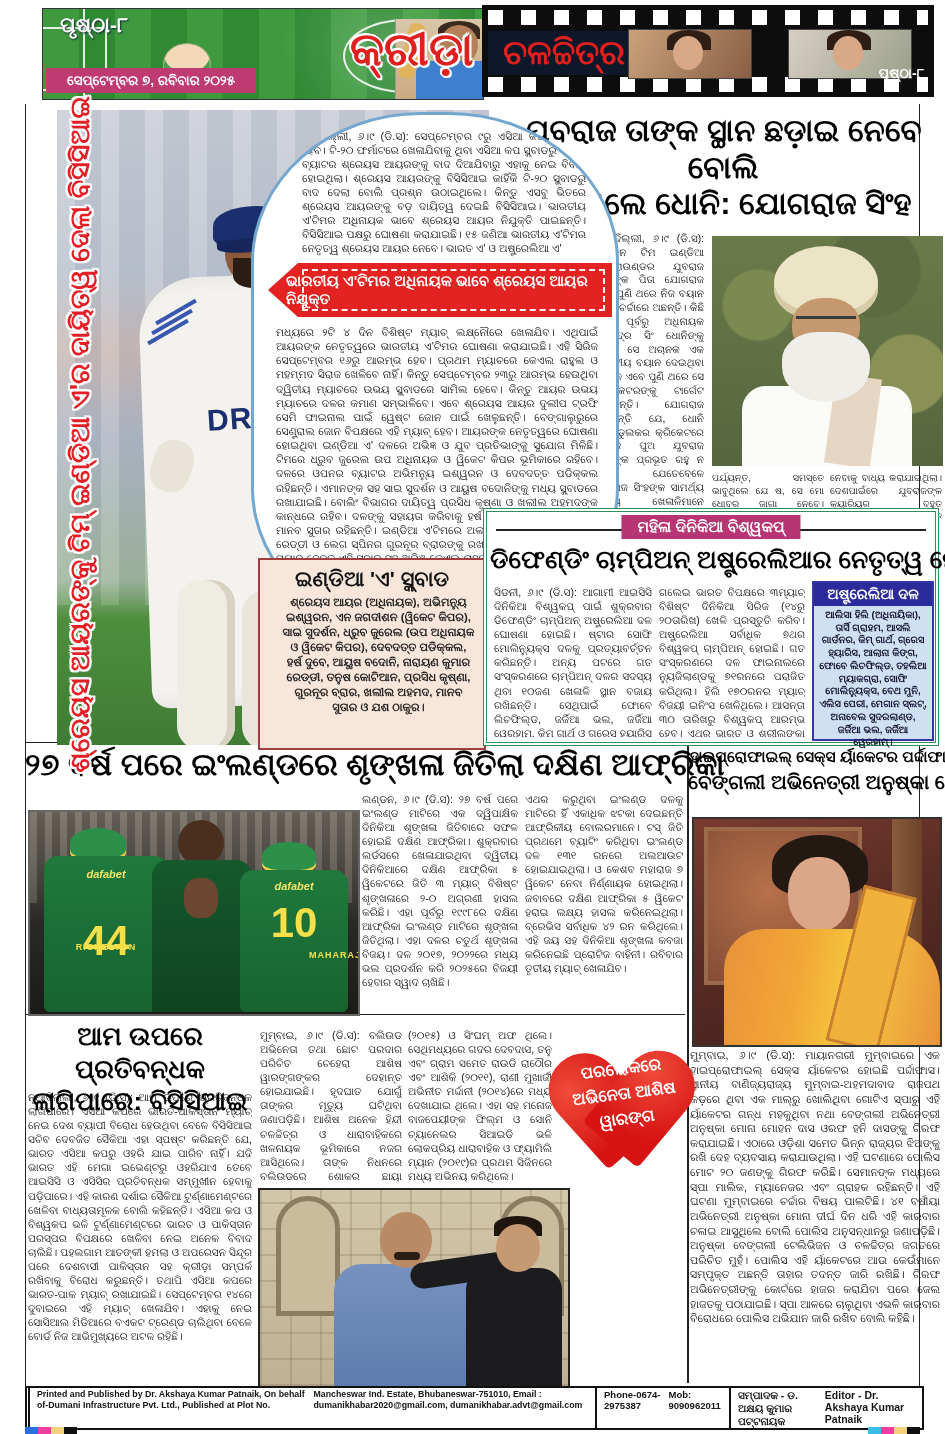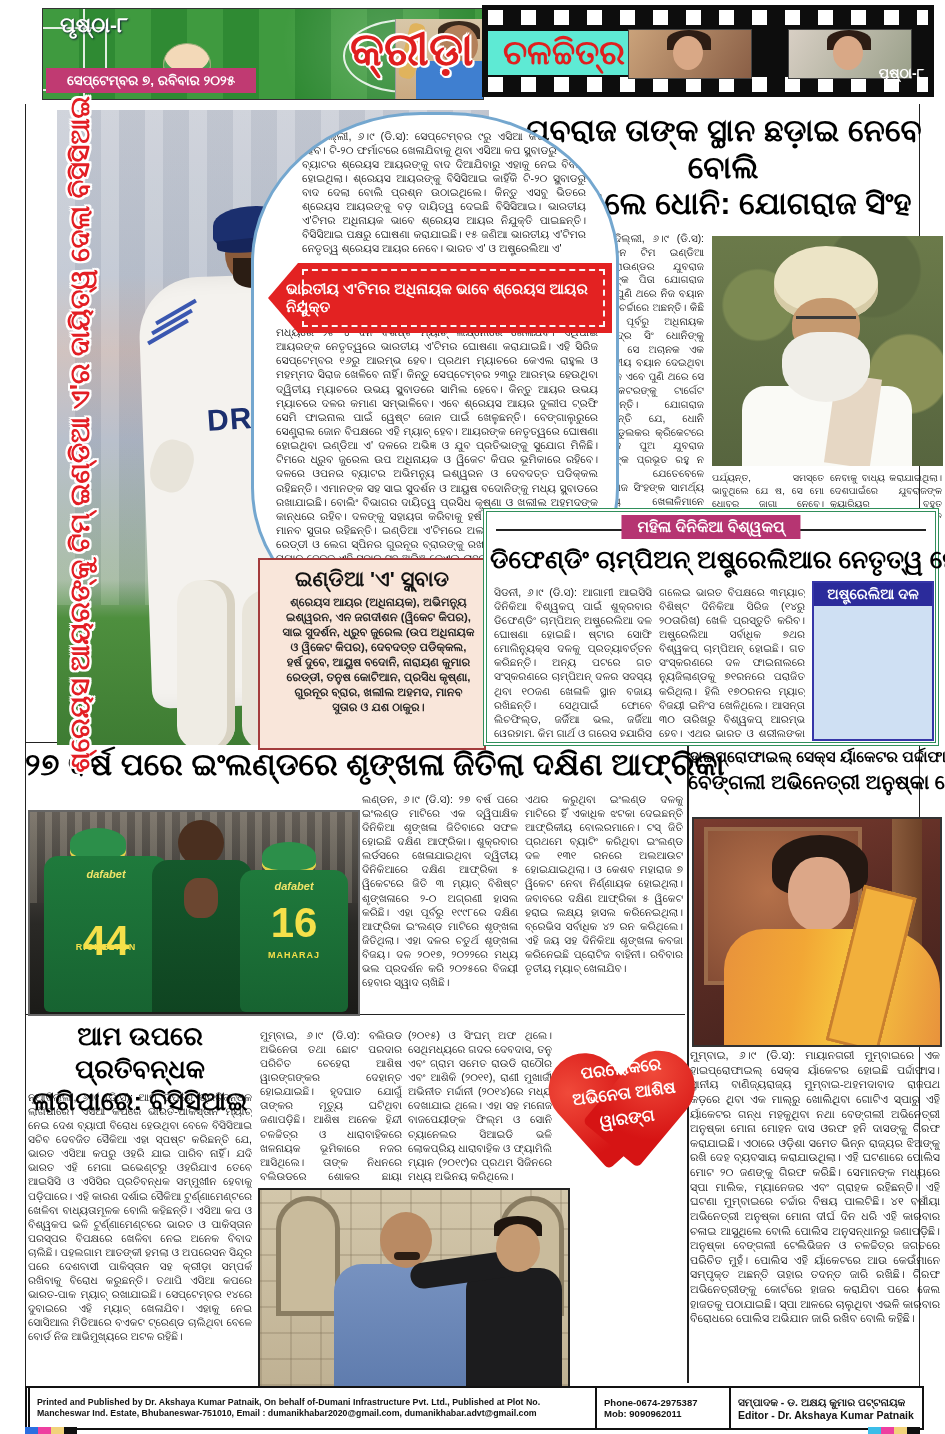--- a/index.html
+++ b/index.html
@@ -24,21 +24,21 @@
       background:linear-gradient(#d8c7a8,#caa87e);overflow:hidden;border-left:1px solid #999;}
   #sachin .head{position:absolute;left:44px;top:6px;width:38px;height:40px;background:#b3805a;border-radius:50%;}
   #sachin .hair{position:absolute;left:42px;top:2px;width:42px;height:18px;background:#3a2a1d;border-radius:50% 50% 0 0;}
   #sachin .jersey{position:absolute;left:20px;top:42px;width:86px;height:46px;background:#3f7fd0;border-radius:12px 12px 0 0;}
   #sachin .bat{position:absolute;left:8px;top:4px;width:16px;height:56px;background:#e0b35c;transform:rotate(14deg);border-radius:6px;}
   #mast-sports{left:350px;top:22px;font-size:46px;font-weight:bold;color:#e01f1f;z-index:4;
       text-shadow:-2px 0 #fff,2px 0 #fff,0 -2px #fff,0 2px #fff,2px 2px #fff,-2px -2px #fff;}
   #filmstrip{left:482px;top:5px;width:452px;height:92px;background:#0d0d0d;overflow:hidden;}
   .sprockets{position:absolute;left:6px;right:6px;height:15px;
       background:repeating-linear-gradient(90deg,#fff 0 15px,transparent 15px 33px);}
-  #film-title{position:absolute;left:6px;top:26px;width:152px;height:44px;background:#5eead4;
+  #film-title{position:absolute;left:6px;top:26px;width:152px;height:44px;background:#0f172a;
       display:flex;align-items:center;justify-content:center;}
   #film-title span{font-size:34px;font-weight:bold;color:#e01f1f;}
   .film-photo{position:absolute;top:24px;width:122px;height:48px;overflow:hidden;border:1px solid #444;}
   #film-photo1{left:146px;background:linear-gradient(120deg,#caa27a,#8a5f46);}
   #film-photo2{left:306px;background:linear-gradient(120deg,#d8cfc4,#9aa08a);}
   .fp-face{position:absolute;left:44px;top:6px;width:30px;height:34px;background:#d9a886;border-radius:50%;}
   .fp-hair{position:absolute;left:38px;top:0;width:44px;height:20px;background:#2d1d14;border-radius:50% 50% 0 0;}
   #mast-pageright{position:absolute;right:10px;top:60px;font-size:14px;font-weight:bold;color:#fff;z-index:4;}
   
   .vline{position:absolute;width:1px;background:#222;}
@@ -60,21 +60,21 @@
   #player-pad1{position:absolute;left:120px;top:470px;width:58px;height:170px;background:#efece4;border-radius:24px;box-shadow:inset -8px 0 0 #d8d2c2;}
   #player-pad2{position:absolute;left:185px;top:480px;width:56px;height:160px;background:#e9e5da;border-radius:24px;}
   #player-glove{position:absolute;left:95px;top:330px;width:40px;height:52px;background:#e8e4da;border-radius:40%;transform:rotate(18deg);}
   #vert-head{left:52px;top:128px;width:56px;height:612px;z-index:6;display:flex;align-items:center;justify-content:center;}
   #vert-head span{writing-mode:vertical-rl;transform:rotate(180deg);font-weight:bold;font-size:27px;color:#e31e24;white-space:nowrap;
       text-shadow:-2px 0 #fff,2px 0 #fff,0 -2px #fff,0 2px #fff,-2px -2px #fff,2px 2px #fff,-2px 2px #fff,2px -2px #fff;}
   
   #bubble{left:251px;top:112px;width:362px;height:520px;background:linear-gradient(#ffffff 82%,#d9edf7);
       border:3px solid #74a7cf;border-radius:170px/150px;z-index:4;overflow:hidden;}
   #bubble-intro{position:absolute;left:48px;right:30px;top:14px;height:130px;font-size:10.8px;line-height:1.3;text-align:justify;overflow:hidden;}
-  #banner{position:absolute;left:14px;top:148px;right:4px;height:70px;background:#e32222;
+  #banner{position:absolute;left:14px;top:148px;right:4px;height:54px;background:#e32222;
       clip-path:polygon(0 50%,30px 0,100% 0,100% 100%,30px 100%);display:flex;align-items:center;justify-content:center;z-index:5;}
   #banner .txt{color:#fff;font-weight:bold;font-size:15px;position:relative;z-index:2;padding-left:18px;}
   #banner .dash{position:absolute;inset:6px 7px 6px 34px;border:2px dashed rgba(255,255,255,.95);}
   #bubble-body{position:absolute;left:22px;right:18px;top:210px;bottom:10px;font-size:10.8px;line-height:1.31;text-align:justify;overflow:hidden;}
   
   #squad{left:258px;top:558px;width:224px;height:188px;background:#f9e6da;border:2px solid #a33c3c;z-index:7;overflow:hidden;}
   #squad .title{font-size:21px;font-weight:bold;text-align:center;margin-top:7px;color:#111;}
   #squad .body{font-size:11.4px;font-weight:bold;line-height:1.32;text-align:center;padding:4px 9px 0 22px;color:#222;}
   
   #yog-h1{left:505px;top:113px;width:436px;text-align:center;font-size:31px;font-weight:bold;line-height:1.18;color:#000;}
@@ -149,21 +149,21 @@
   #men-photo .m1head{position:absolute;left:120px;top:22px;width:52px;height:56px;background:#b98a63;border-radius:50%;}
   #men-photo .m1mus{position:absolute;left:134px;top:62px;width:26px;height:8px;background:#2b1d14;border-radius:4px;}
   #men-photo .m1body{position:absolute;left:74px;top:74px;width:150px;height:122px;background:linear-gradient(#7792c0,#5f7cae);border-radius:28px 28px 0 0;}
   #men-photo .m2head{position:absolute;left:236px;top:34px;width:44px;height:48px;background:#c59a72;border-radius:50%;}
   #men-photo .m2hair{position:absolute;left:234px;top:26px;width:48px;height:20px;background:#1e150f;border-radius:50% 50% 0 0;}
   #men-photo .m2body{position:absolute;left:206px;top:78px;width:96px;height:118px;background:#1c1c1e;border-radius:22px 22px 0 0;}
   #men-photo .m2arm{position:absolute;left:150px;top:66px;width:120px;height:26px;background:#1c1c1e;border-radius:14px;transform:rotate(-8deg);}
   #war-c3{left:572px;top:1192px;width:113px;height:190px;font-size:10.4px;}
   
   #footer{left:25px;top:1386px;width:895px;height:40px;border:2px solid #111;display:flex;align-items:stretch;background:#fff;}
-  .fcell{display:flex;flex-direction:column;justify-content:center;padding:1px 6px;}
+  .fcell{display:flex;flex-direction:row;justify-content:center;padding:1px 6px;}
   .fsep{width:0;border-left:1px solid #111;border-right:1px solid #111;margin:0 1px;}
   #f1{width:218px;} #f1 .o{font-size:9px;} #f1 .e{font-size:11px;font-weight:bold;}
   #f2{flex:1;} #f2 div{font-size:8.8px;font-weight:bold;line-height:1.25;}
   #f3{width:118px;} #f3 div{font-size:9.5px;font-weight:bold;}
   #f4{width:178px;} #f4 .o{font-size:10.5px;font-weight:bold;} #f4 .e{font-size:10.5px;font-weight:bold;}
   .regmark{position:absolute;top:1427px;height:10px;width:13px;}
 </style>
 </head>
 <body>
 
@@ -258,20 +258,21 @@
   <div class="abs bt" id="yog-c3">ନେବାକୁ ବାଧ୍ୟ କରାଯାଇଥିଲା। ଦେଶପାଇଁରେ ଯୁବରାଜଙ୍କ କ୍ୟାରିୟର ବହୁତ ପ୍ରଭାବଶାଳୀ ରହିଛି। ଯୁବରାଜ ୨୦୦୦ରୁ ୨୦୧୭ ପର୍ଯ୍ୟନ୍ତ ଭାରତ ପାଇଁ ୪୦୨ ମ୍ୟାଚ୍ ଖେଳିଥିଲେ ଏବଂ ଏହି ମ୍ୟାଚ୍ ଗୁଡ଼ିକରେ ସେ ୩୫.୦୫ ହାରରେ ୧୭ ଶତକ ଏବଂ ୭୧ ଅର୍ଦ୍ଧଶତକ ସହିତ ୧୧,୧୭୮ ରନ୍ କରିଥିଲେ।</div>
 
   <div class="abs" id="wwc">
     <div id="wwc-rule"></div>
     <div id="wwc-kicker">ମହିଳା ଦିନିକିଆ ବିଶ୍ୱକପ୍</div>
     <div id="wwc-head">ଡିଫେଣ୍ଡିଂ ଚାମ୍ପିଅନ୍ ଅଷ୍ଟ୍ରେଲିଆର ନେତୃତ୍ୱ ନେବେ ଆଲିସା ହିଲି</div>
     <div class="bt" id="wwc-c1">ସିଡନୀ, ୬।୯ (ଡି.ସ): ଆଗାମୀ ଆଇସିସି ଦିନିକିଆ ବିଶ୍ୱକପ୍ ପାଇଁ ଶୁକ୍ରବାର ଡିଫେଣ୍ଡିଂ ଚାମ୍ପିଅନ୍ ଅଷ୍ଟ୍ରେଲିଆ ଦଳ ଘୋଷଣା ହୋଇଛି। ଷ୍ଟାର ସୋଫି ମୋଲିନ୍ୟୁକ୍ସ ଦଳକୁ ପ୍ରତ୍ୟାବର୍ତ୍ତନ କରିଛନ୍ତି। ଅନ୍ୟ ପଟରେ ଗତ ସଂସ୍କରଣରେ ଚାମ୍ପିଅନ୍ ଦଳର ସଦସ୍ୟ ଥିବା ୧୦ଜଣ ଖେଳାଳି ସ୍ଥାନ ବଜାୟ ରଖିଛନ୍ତି। ସେଥିପାଇଁ ଫୋବେ ଲିଚଫିଲ୍ଡ, ଜର୍ଜିଆ ଭଲ, ଜର୍ଜିଆ ୱେରହାମ୍, କିମ୍ ଗାର୍ଥ ଓ ଗ୍ରେସ ହ୍ୟାରିସ ଦିନିକିଆ ବିଶ୍ୱକପ୍ ପଦାର୍ପଣ କରିବାକୁ ଯାଉଛନ୍ତି। ଅଭିଜ୍ଞ ବ୍ୟାଟର ଆଲିସା ହିଲି ଦଳର ନେତୃତ୍ୱ ନେବେ। ବିଶ୍ୱକପ୍ ପାଇଁ ଘୋଷିତ ଦଳ</div>
     <div class="bt" id="wwc-c2">ଗଲେଇ ଭାରତ ବିପକ୍ଷରେ ୩ମ୍ୟାଚ୍ ବିଶିଷ୍ଟ ଦିନିକିଆ ସିରିଜ (୧୪ରୁ ୨୦ତାରିଖ) ଖେଳି ପ୍ରସ୍ତୁତି କରିବ। ଅଷ୍ଟ୍ରେଲିଆ ସର୍ବାଧିକ ୭ଥର ବିଶ୍ୱକପ୍ ଚାମ୍ପିଅନ୍ ହୋଇଛି। ଗତ ସଂସ୍କରଣରେ ଦଳ ଫାଇନାଲରେ ନ୍ୟୁଜିଲାଣ୍ଡକୁ ୭୧ରନରେ ପରାଜିତ କରିଥିଲା। ହିଲି ୧୭୦ରନର ମ୍ୟାଚ୍ ବିଜୟୀ ଇନିଂସ ଖେଳିଥିଲେ। ଆସନ୍ତା ୩୦ ତାରିଖରୁ ବିଶ୍ୱକପ୍ ଆରମ୍ଭ ହେବ। ଏଥର ଭାରତ ଓ ଶ୍ରୀଲଙ୍କା ମିଳିତ ଭାବେ ବିଶ୍ୱକପ୍ ଆୟୋଜନ କରୁଛନ୍ତି। ଅଷ୍ଟ୍ରେଲିଆ ଅକ୍ଟୋବର ୧ ତାରିଖରେ ନ୍ୟୁଜିଲାଣ୍ଡ ବିପକ୍ଷରେ ଅଭିଯାନ ଆରମ୍ଭ କରିବ।</div>
     <div id="teambox">
       <div class="tb-h">ଅଷ୍ଟ୍ରେଲିଆ ଦଳ</div>
+      <div class="tb-b">ଆଲିସା ହିଲି (ଅଧିନାୟିକା), ତାର୍ସି ଗ୍ରାହମ, ଆସଲି ଗାର୍ଡନର, କିମ୍ ଗାର୍ଥ, ଗ୍ରେସ ହ୍ୟାରିସ, ଆଲାନା କିଙ୍ଗ, ଫୋବେ ଲିଚଫିଲ୍ଡ, ତହଲିଆ ମ୍ୟାକଗ୍ରା, ସୋଫି ମୋଲିନ୍ୟୁକ୍ସ, ବେଥ ମୁନି, ଏଲିସ ପେରୀ, ମେଗାନ ସ୍ଲଟ୍, ଅନାବେଲ ସୁଦରଲାଣ୍ଡ, ଜର୍ଜିଆ ଭଲ, ଜର୍ଜିଆ ୱେରହାମ୍।</div>
     </div>
   </div>
 
   <div class="abs" id="sa-head">୨୭ ବର୍ଷ ପରେ ଇଂଲଣ୍ଡରେ ଶୃଙ୍ଖଳା ଜିତିଲା ଦକ୍ଷିଣ ଆଫ୍ରିକା</div>
   <div class="abs" id="sa-photo">
     <div class="crowd"></div>
 
     <div class="sa-cap" style="left:40px;top:16px;width:56px;height:30px;"></div>
     <div class="sa-jersey" style="left:14px;top:44px;width:124px;height:156px;">
       <div class="sa-sponsor" style="top:12px;">dafabet</div>
@@ -279,22 +280,22 @@
       <div class="sa-name" style="top:86px;">RICKELTON</div>
     </div>
 
     <div style="position:absolute;left:148px;top:8px;width:46px;height:46px;background:#4a2f1f;border-radius:50%;"></div>
     <div style="position:absolute;left:122px;top:48px;width:100px;height:152px;background:linear-gradient(#15592c,#0f4421);border-radius:16px 16px 0 0;"></div>
     <div style="position:absolute;left:154px;top:66px;width:34px;height:40px;background:#6b4630;border-radius:40%;"></div>
 
     <div class="sa-cap" style="left:232px;top:30px;width:54px;height:28px;"></div>
     <div class="sa-jersey" style="left:210px;top:58px;width:108px;height:142px;">
       <div class="sa-sponsor" style="top:10px;">dafabet</div>
-      <div class="sa-num" style="top:32px;">16</div>
-      <div class="sa-name" style="top:80px;">MAHARAJ</div>
+      <div class="sa-num" style="top:32px;">10</div>
+      <div class="sa-name" style="top:80px;padding-left:41px;">MAHARAJ</div>
     </div>
   </div>
   <div class="abs bt" id="sa-c1">ଲଣ୍ଡନ, ୬।୯ (ଡି.ସ): ୨୭ ବର୍ଷ ପରେ ଇଂଲଣ୍ଡ ମାଟିରେ ଏକ ଦ୍ୱିପାକ୍ଷିକ ଦିନିକିଆ ଶୃଙ୍ଖଳା ଜିତିବାରେ ସଫଳ ହୋଇଛି ଦକ୍ଷିଣ ଆଫ୍ରିକା। ଶୁକ୍ରବାର ଲର୍ଡସରେ ଖେଳାଯାଇଥିବା ଦ୍ୱିତୀୟ ଦିନିକିଆରେ ଦକ୍ଷିଣ ଆଫ୍ରିକା ୫ ୱିକେଟରେ ଜିତି ୩ ମ୍ୟାଚ୍ ବିଶିଷ୍ଟ ଶୃଙ୍ଖଳାରେ ୨-୦ ଅଗ୍ରଣୀ ହାସଲ କରିଛି। ଏହା ପୂର୍ବରୁ ୧୯୯୮ରେ ଦକ୍ଷିଣ ଆଫ୍ରିକା ଇଂଲଣ୍ଡ ମାଟିରେ ଶୃଙ୍ଖଳା ଜିତିଥିଲା। ଏହା ଦଳର ଚତୁର୍ଥ ଶୃଙ୍ଖଳା ବିଜୟ। ଦଳ ୨୦୧୭, ୨୦୨୨ରେ ମଧ୍ୟ ଭଲ ପ୍ରଦର୍ଶନ କରି ୨୦୨୫ରେ ବିଜୟୀ ହେବାର ସ୍ୱାଦ ଚାଖିଛି।</div>
   <div class="abs bt" id="sa-c2">ଏଥର କରୁଥିବା ଇଂଲଣ୍ଡ ଦଳକୁ ମାଟିରେ ହିଁ ଏକାଧିକ ଝଟକା ଦେଇଛନ୍ତି ଆଫ୍ରିକୀୟ ବୋଲରମାନେ। ଟସ୍ ଜିତି ପ୍ରଥମେ ବ୍ୟାଟିଂ କରିଥିବା ଇଂଲଣ୍ଡ ଦଳ ୧୩୧ ରନରେ ଅଲଆଉଟ ହୋଇଯାଇଥିଲା। ଓ କେଶବ ମହାରାଜ ୭ ୱିକେଟ ନେବା ନିର୍ଣ୍ଣାୟକ ହୋଇଥିଲା। ଜବାବରେ ଦକ୍ଷିଣ ଆଫ୍ରିକା ୫ ୱିକେଟ ହରାଇ ଲକ୍ଷ୍ୟ ହାସଲ କରିନେଇଥିଲା। ବ୍ରେଭିସ ସର୍ବାଧିକ ୪୨ ରନ କରିଥିଲେ। ଏହି ଜୟ ସହ ଦିନିକିଆ ଶୃଙ୍ଖଳା କବଜା କରିନେଇଛି ପ୍ରୋଟିଜ ବାହିନୀ। ରବିବାର ତୃତୀୟ ମ୍ୟାଚ୍ ଖେଳାଯିବ।</div>
 
   <div class="abs" id="act-kicker">ହାଇପ୍ରୋଫାଇଲ୍ ସେକ୍ସ ର୍ୟାକେଟର ପର୍ଦ୍ଦାଫାସ</div>
   <div class="abs" id="act-head">ବେଙ୍ଗଲୀ ଅଭିନେତ୍ରୀ ଅନୁଷ୍କା ମୋନୀ ଗିରଫ</div>
   <div class="abs" id="act-photo">
     <div class="frame"></div>
     <div class="pillar"></div>

